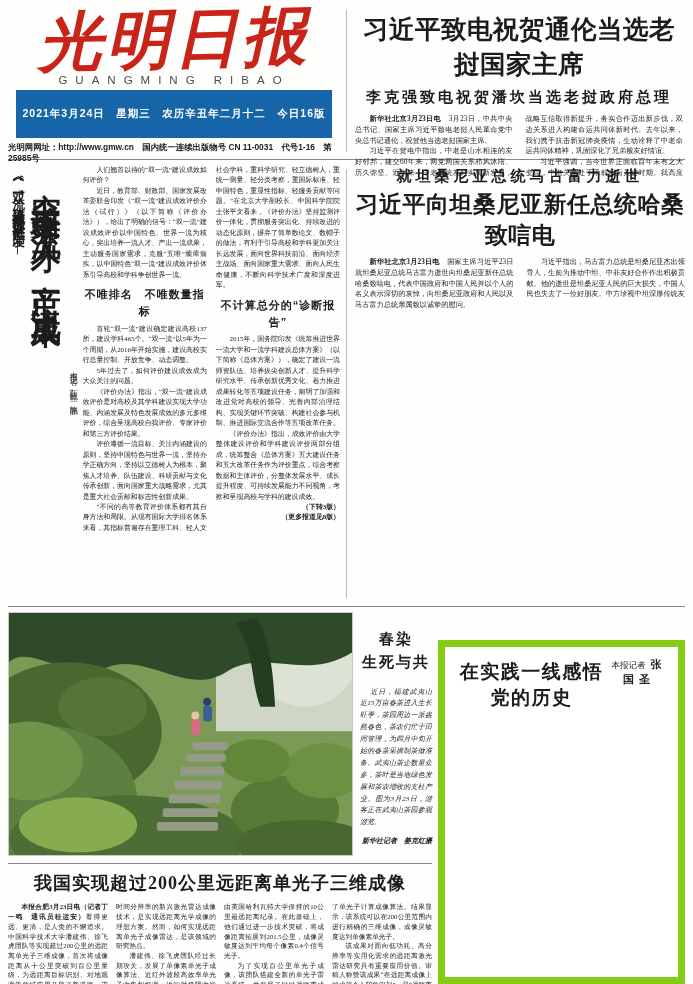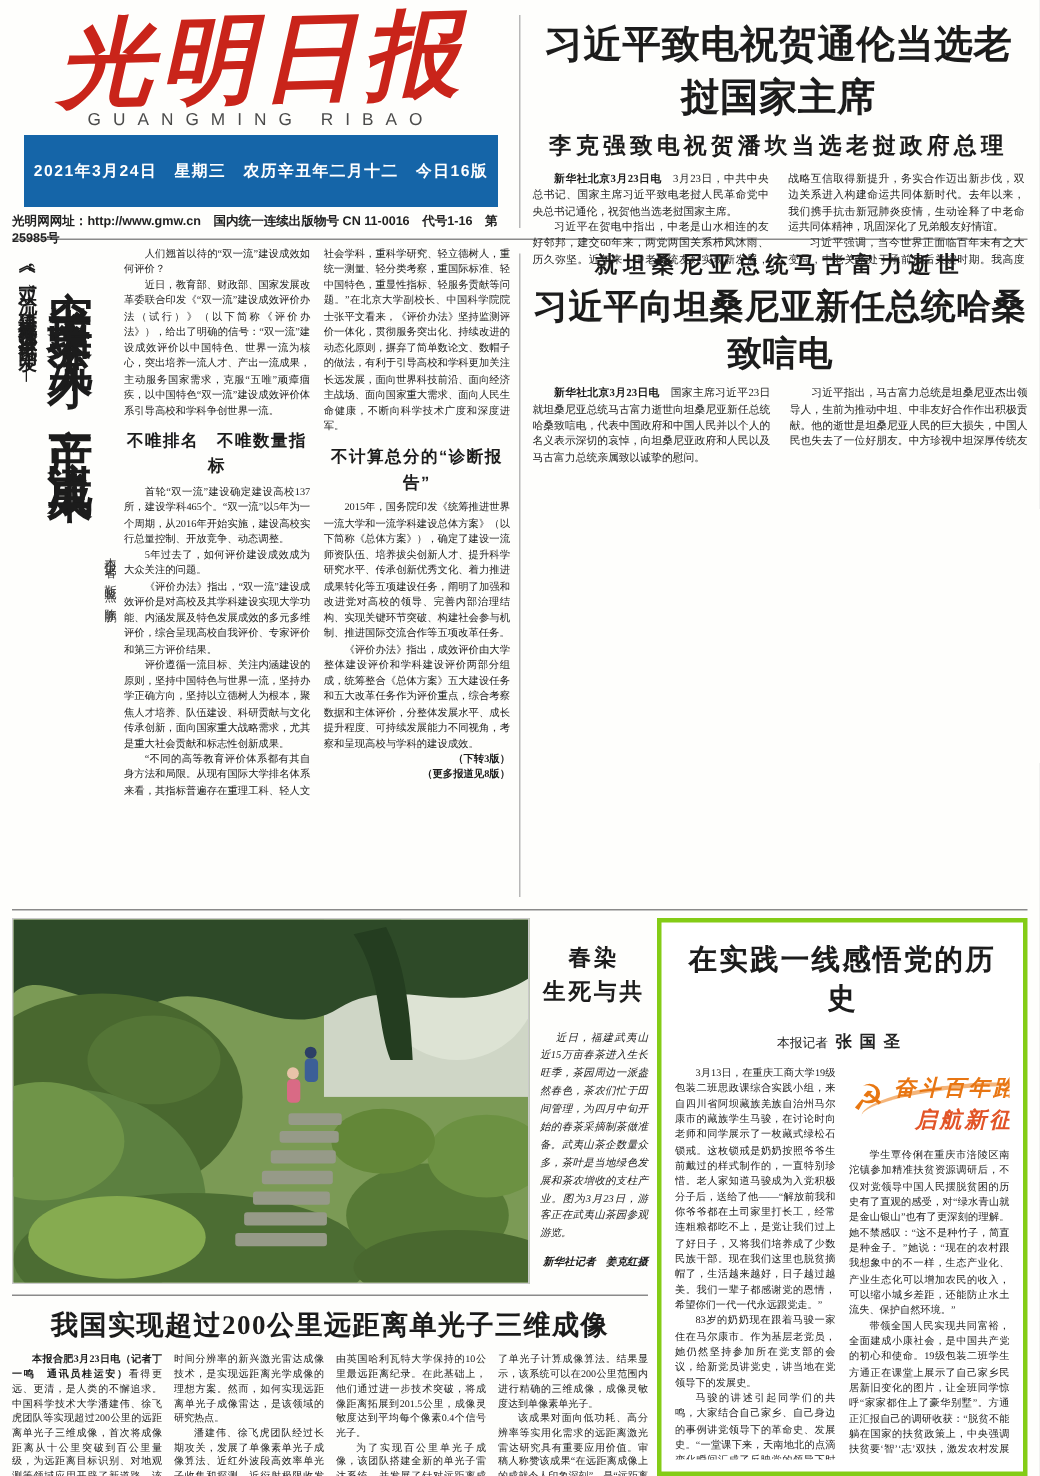--- a/index.html
+++ b/index.html
@@ -55,21 +55,21 @@
   .photo{flex:1;border:1px solid #c9c9c9;overflow:hidden;background:#6d8c4a;}
   .photo svg{display:block;width:100%;height:100%;}
   .caption{width:72px;padding-left:7px;display:flex;flex-direction:column;}
   .cap-title{font-size:15px;font-weight:bold;text-align:center;line-height:1.55;margin:16px 0 12px;letter-spacing:2px;}
   .cap-body{font-size:7px;font-style:italic;line-height:1.7;text-align:justify;text-indent:1.5em;}
   .cap-credit{font-size:7px;text-align:right;margin-top:7px;font-weight:bold;font-style:italic;}
   .quantum{border-top:1.6px solid #8a8a8a;margin-top:7px;padding-top:7px;flex:1;display:flex;flex-direction:column;}
   .quantum-h1{font-size:18px;font-weight:900;text-align:center;letter-spacing:1px;margin:0 0 7px;}
   .quantum-cols{column-count:4;column-gap:8px;font-size:6.7px;line-height:1.45;text-align:justify;flex:1;overflow:hidden;}
 
-  .red-box{flex:1;border:3px solid #84cc16;padding:10px 9px 8px;display:flex;flex-direction:column;overflow:hidden;background:#fff;}
+  .red-box{flex:1;border:7px solid #84cc16;padding:10px 9px 8px;display:flex;flex-direction:row;overflow:hidden;background:#fff;margin-top:28px;}
   .rb-h1{font-size:19px;font-family:"Liberation Sans","DejaVu Sans",sans-serif;font-weight:900;
          text-align:center;margin:2px 0 8px;letter-spacing:1.5px;}
   .rb-byline{text-align:center;font-size:8.5px;margin-bottom:9px;color:#222;}
   .rb-byline b{font-size:11px;letter-spacing:5px;margin-left:5px;}
   .rb-cols{display:flex;gap:9px;flex:1;overflow:hidden;}
   .rb-col{flex:1;font-size:6.8px;line-height:1.52;text-align:justify;}
   .badge{margin:2px 0 7px;}
   .badge-top{position:relative;height:46px;}
   .badge-swoosh{position:absolute;left:8px;top:10px;width:128px;height:26px;border-radius:50%;
                 border-top:3px solid #f2a964;transform:rotate(-6deg);opacity:.85;}
@@ -85,21 +85,21 @@
 </head>
 <body>
 
 <div class="page">
 
   <div class="sec-top">
     <div class="masthead">
       <div class="m-title">光明日报</div>
       <div class="m-sub">GUANGMING RIBAO</div>
       <div class="m-datebar">2021年3月24日　星期三　农历辛丑年二月十二　今日16版</div>
-      <div class="m-info">光明网网址：http://www.gmw.cn　国内统一连续出版物号 CN 11-0016　代号1-16　第25985号</div>
+      <div class="m-info">光明网网址：http://www.gmw.cn　国内统一连续出版物号 CN 11-0031　代号1-16　第25985号</div>
     </div>
     <div class="vdiv"></div>
     <div class="lead">
       <h1 class="lead-h1">习近平致电祝贺通伦当选老挝国家主席</h1>
       <div class="lead-h2">李克强致电祝贺潘坎当选老挝政府总理</div>
       <div class="cols2c lead-cols">
         <p><span class="agency">新华社北京3月23日电</span><span>　3月23日，中共中央总书记、国家主席习近平致电老挝人民革命党中央总书记通伦，祝贺他当选老挝国家主席。</span></p>
         <p>习近平在贺电中指出，中老是山水相连的友好邻邦，建交60年来，两党两国关系栉风沐雨、历久弥坚。近年来，中老传统友好实现新发展，战略互信取得新提升，务实合作迈出新步伐，双边关系进入构建命运共同体新时代。去年以来，我们携手抗击新冠肺炎疫情，生动诠释了中老命运共同体精神，巩固深化了兄弟般友好情谊。</p>
         <p>习近平强调，当今世界正面临百年未有之大变局，中老关系处于承前启后关键时期。我高度重视中老关系发展，愿同通伦总书记、国家主席一道努力，进一步巩固和拓展中老全面战略合作，增进两国人民福祉和友谊，推动中老命运共同体建设不断迈上新高度。</p>
 

